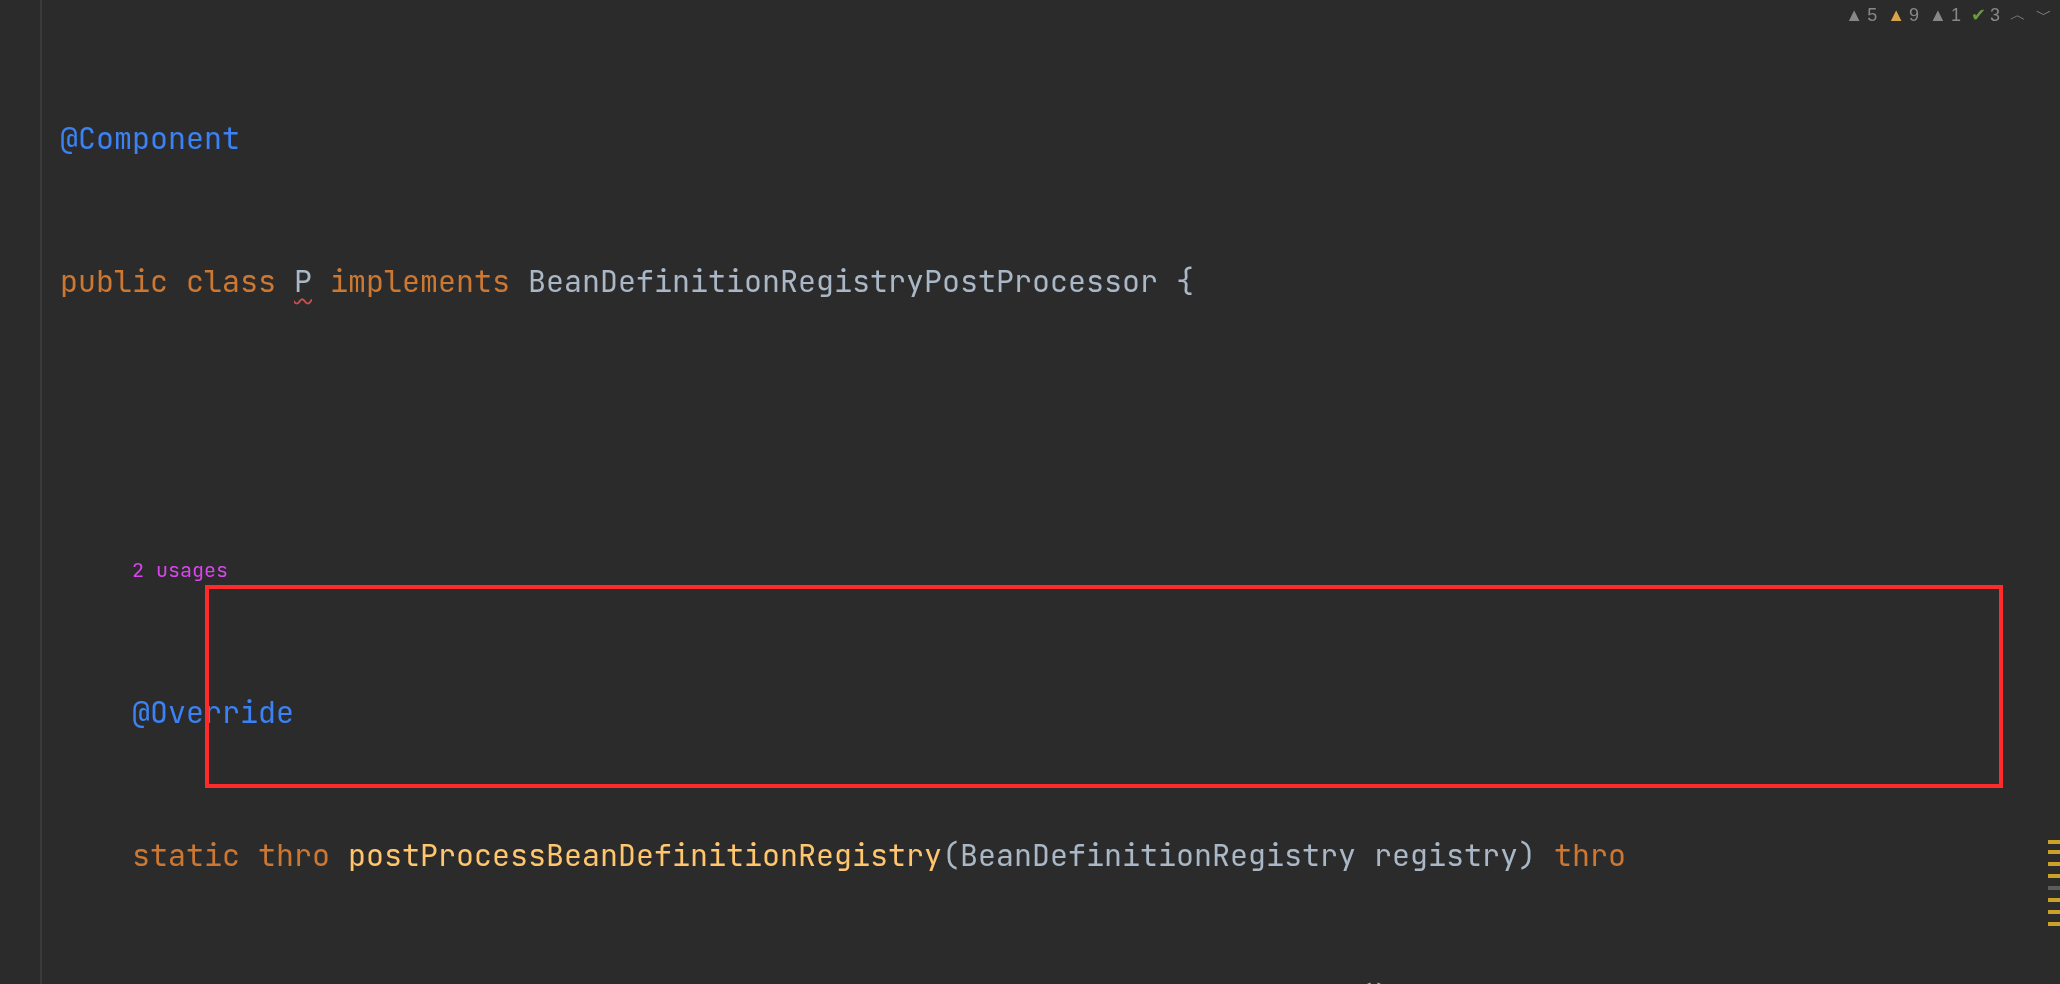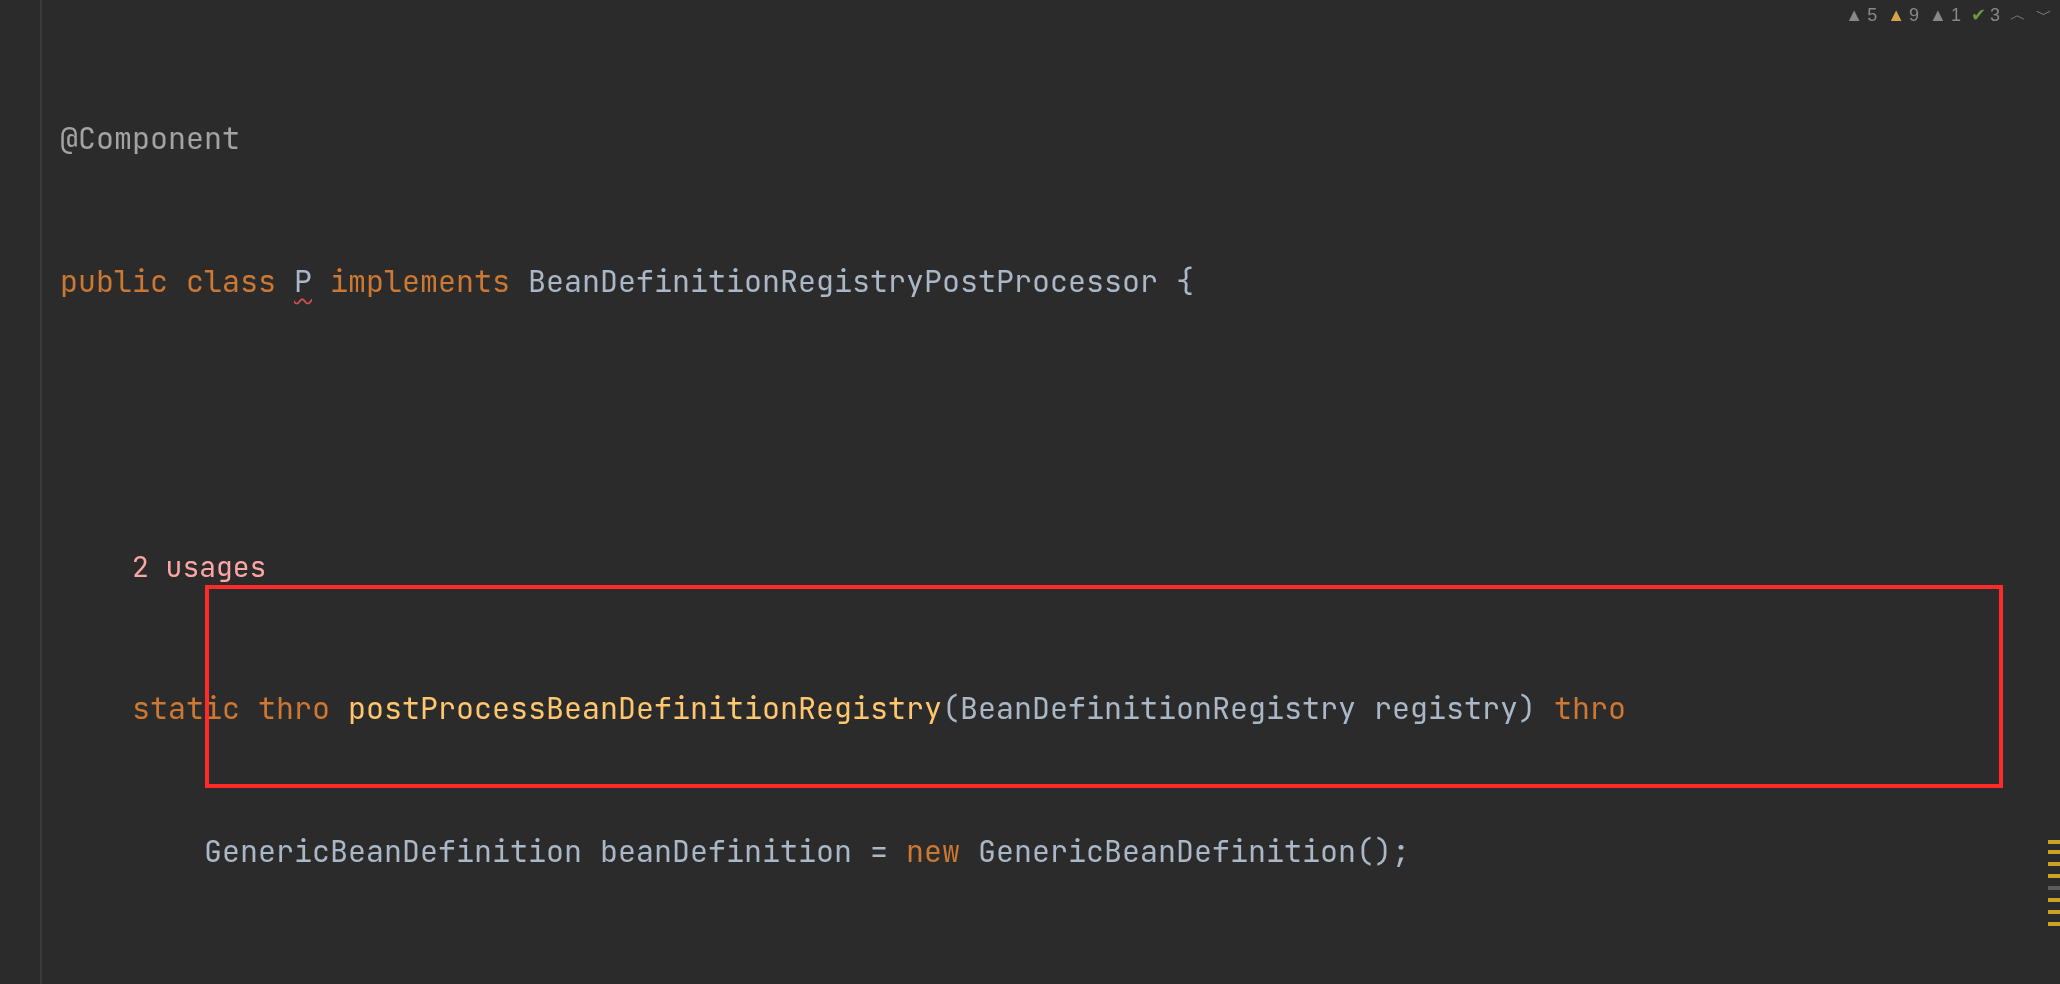--- a/index.html
+++ b/index.html
@@ -45,23 +45,23 @@
     color:#a9b7c6;
   }
   .gutter-border {
     position:absolute;
     top:0; bottom:0; left:40px;
     width:2px;
     background:#3a3a3a;
   }
   .line { position:relative; padding-left:60px; }
   .kw { color:#cc7832; }
-  .anno { color:#a3a3a3; }
+  .anno { color:#3b82f6; }
   .method-decl { color:#ffc66d;margin-top:48px; }
-  .usages { color:#fca5a5; font-size:28px; }
+  .usages { color:#d946ef; font-size:20px; }
   .wavy-red {
     text-decoration: underline wavy #cc4d4d;
     text-decoration-thickness:2px;
     text-underline-offset:6px;
   }
   .content { position:relative; z-index:1; }
   .red-box {
     position:absolute;
     border:4px solid #ff2a2a;
     z-index:30;
@@ -107,20 +107,21 @@
     <span class="chev">﹀</span>
   </div>
 
   <div class="gutter-border"></div>
 
   <div class="code">
     <div class="line"><span class="content"><span class="anno">@Component</span></span></div>
     <div class="line"><span class="content"><span class="kw">public</span> <span class="kw">class</span> <span class="wavy-red">P</span> <span class="kw">implements</span> <span>BeanDefinitionRegistryPostProcessor</span><span> {</span></span></div>
     <div class="line"><span class="content"> </span></div>
     <div class="line"><span class="content">    <span class="usages">2 usages</span></span></div>
+    <div class="line"><span class="content">    <span class="anno">@Override</span></span></div>
     <div class="line"><span class="content">    <span class="kw">static</span> <span class="kw">thro</span> <span class="method-decl">postProcessBeanDefinitionRegistry</span>(<span>BeanDefinitionRegistry</span> <span>registry</span>) <span class="kw">thro</span></span></div>
     <div class="line"><span class="content">        <span>GenericBeanDefinition beanDefinition = </span><span class="kw">new</span><span> GenericBeanDefinition();</span></span></div>
     
     
     
     
     
     
     
     

